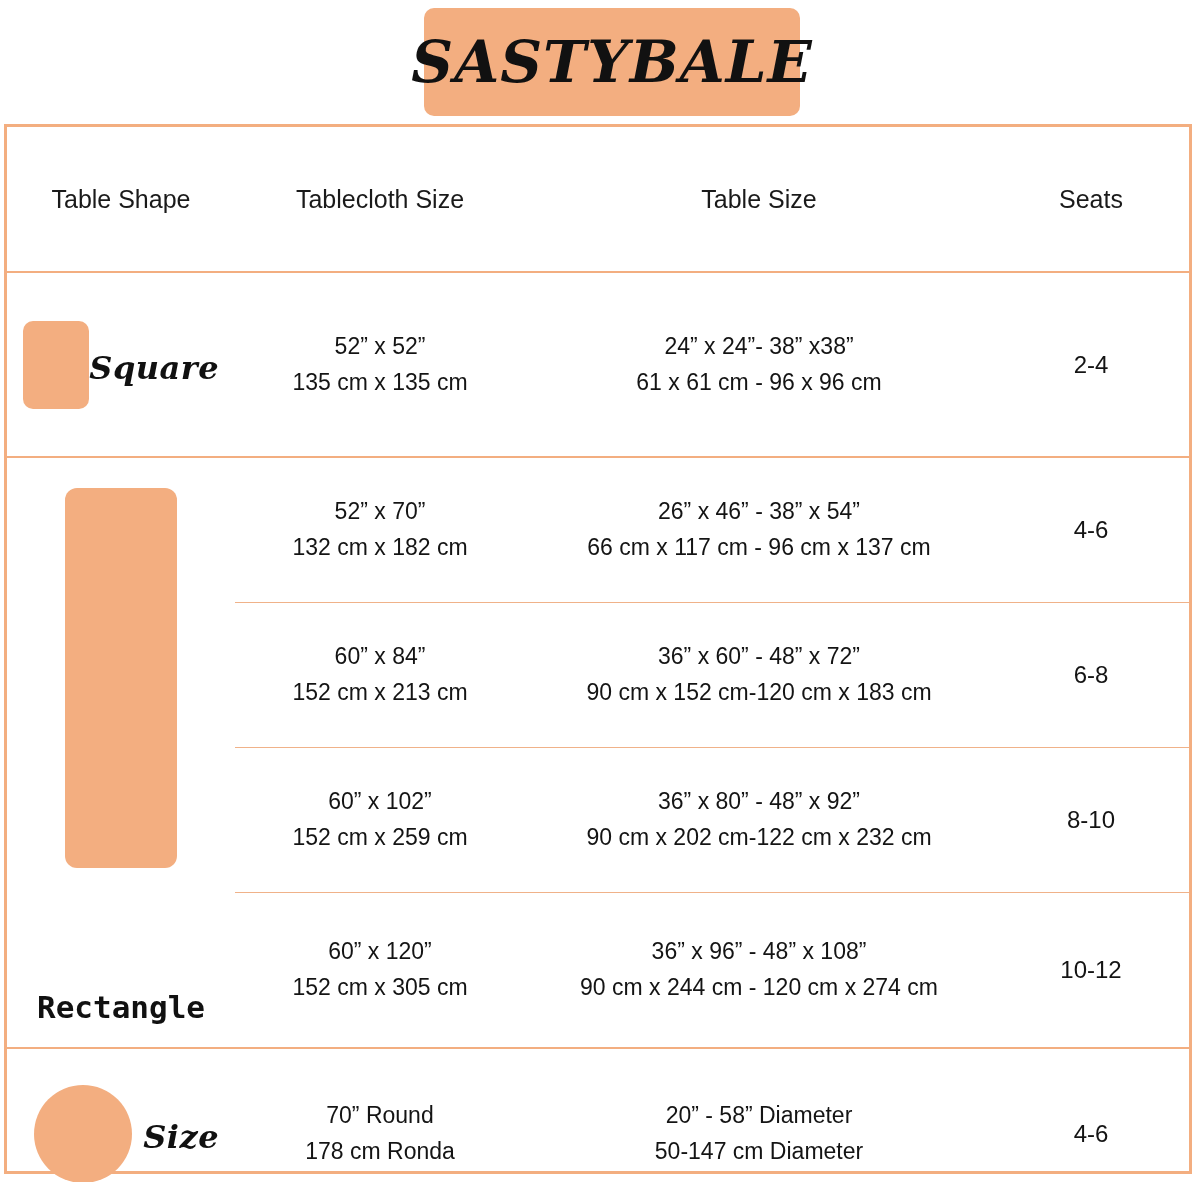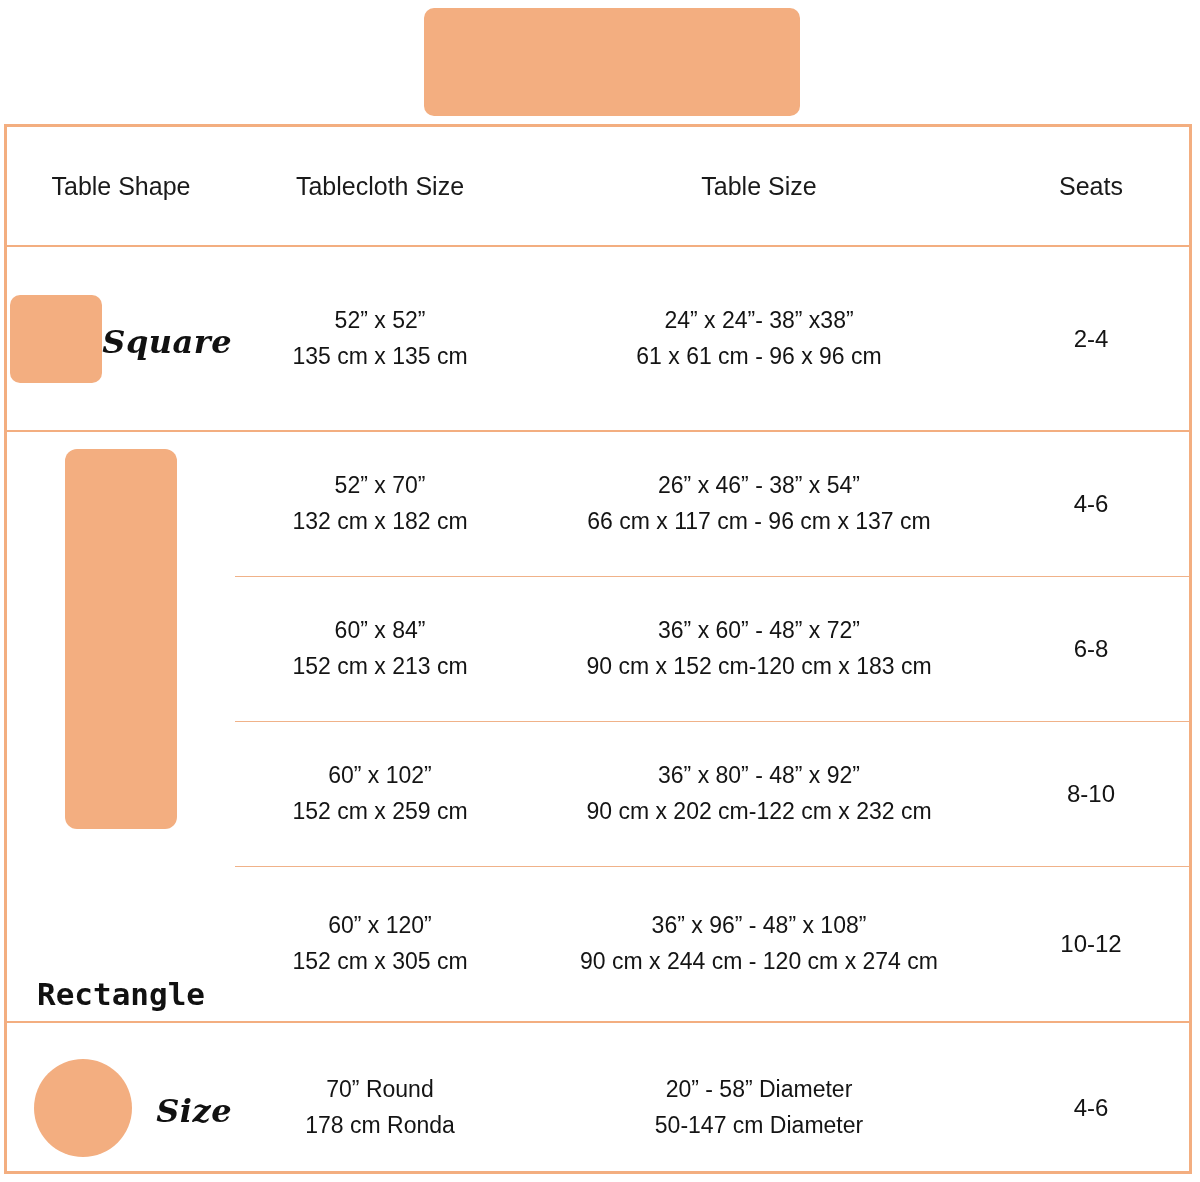--- a/index.html
+++ b/index.html
@@ -66,21 +66,21 @@
   .size-table {
     width: 100%;
     height: 100%;
     border-collapse: collapse;
     table-layout: fixed;
   }
 
   .size-table th, .size-table td {
     vertical-align: middle;
     text-align: center;
-    padding: 3px;
+    padding: 16px;
   }
 
   
   col.c-shape { width: 228px; }
   col.c-cloth { width: 290px; }
   col.c-table { width: 468px; }
   col.c-seats { width: 196px; }
 
   thead th {
     height: 112px;
@@ -173,20 +173,21 @@
     justify-content: space-between;
     padding-top: 14px;
     box-sizing: border-box;
   }
 </style>
 </head>
 <body>
 
 <div class="brand-wrap">
   <div class="brand-box"></div>
+  <div class="brand-text">SASTYBALE</div>
 </div>
 
 <div class="table-frame">
   <table class="size-table">
     <colgroup>
       <col class="c-shape">
       <col class="c-cloth">
       <col class="c-table">
       <col class="c-seats">
     </colgroup>

